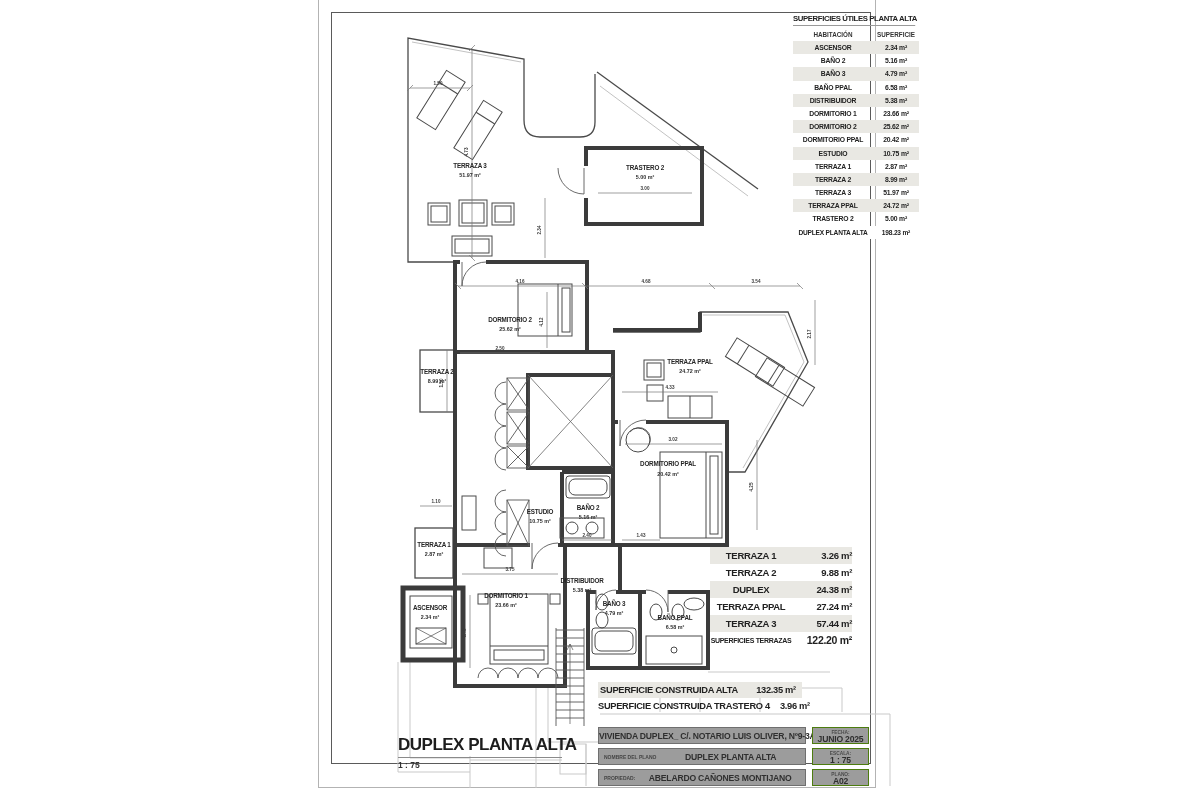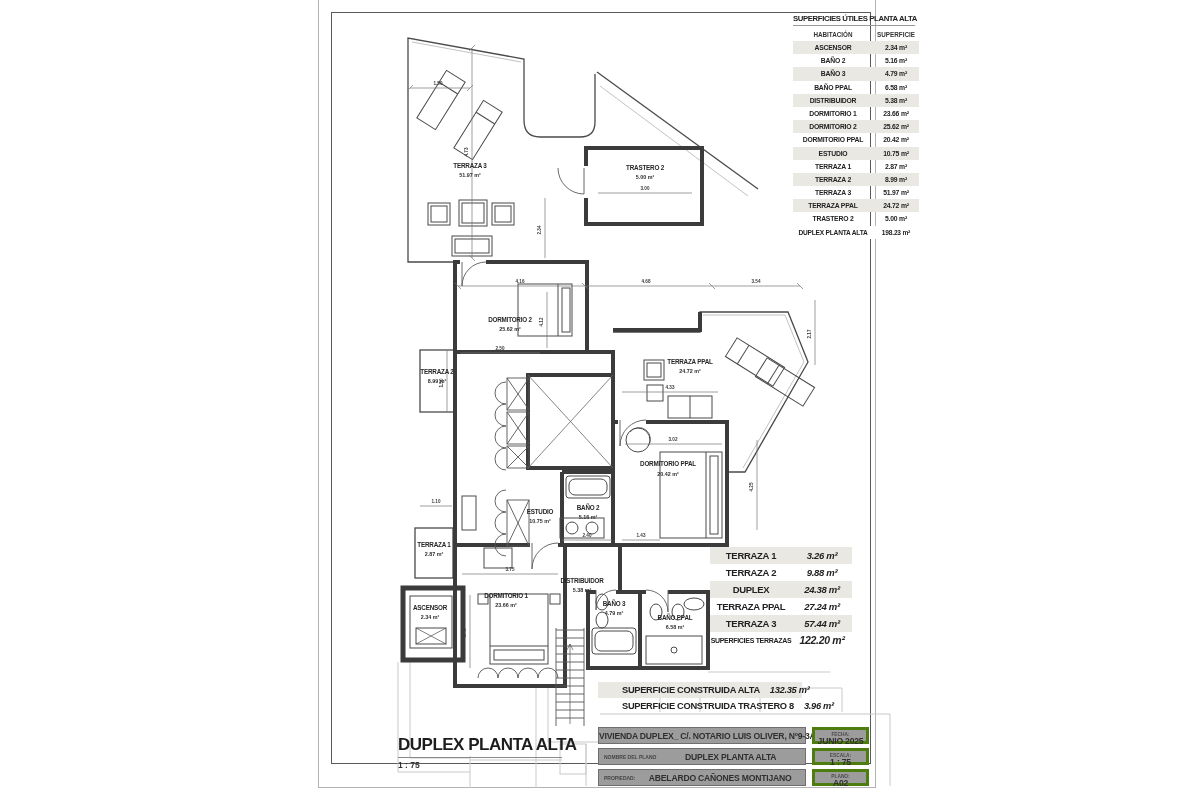--- a/index.html
+++ b/index.html
@@ -19,36 +19,36 @@
   .hdr-row .c2{width:46px;text-align:center;}
   .a-row{display:flex;height:13.2px;line-height:13.2px;font-size:6.8px;font-weight:bold;letter-spacing:-0.2px;}
   .a-row .c1{flex:1;text-align:center;white-space:nowrap;}
   .a-row .c2{width:46px;text-align:center;white-space:nowrap;}
   #areas-rows .a-row:nth-child(odd){background:#e9e8e3;}
   #areas-rows .a-row.total-row{background:#fff;font-size:6.6px;}
   
   #terraces-table{left:710px;top:547px;width:142px;}
   .t-row{display:flex;height:17px;line-height:17px;font-size:9.5px;font-weight:bold;letter-spacing:-0.3px;}
   .t-row .c1{flex:1;text-align:center;white-space:nowrap;}
-  .t-row .c2{width:60px;text-align:center;white-space:nowrap;font-style:italic;}
+  .t-row .c2{width:60px;text-align:right;white-space:nowrap;}
   #terraces-rows .t-row:nth-child(odd){background:#e9e8e3;}
   #terraces-rows .t-row.total-row{background:#fff;}
   #terraces-rows .total-row .c1{font-size:7px;}
   #terraces-rows .total-row .c2{font-size:10.5px;}
   
   #built-table{left:598px;top:682px;width:204px;}
   .b-row{display:flex;height:16px;line-height:16px;font-size:9.3px;font-weight:bold;letter-spacing:-0.3px;}
-  .b-row .c1{flex:1;text-align:center;padding-right:10px;white-space:nowrap;padding-left:24px;}
-  .b-row .c2{width:52px;text-align:left;white-space:nowrap;font-style:italic;}
+  .b-row .c1{flex:1;text-align:center;padding-right:10px;white-space:nowrap;}
+  .b-row .c2{width:52px;text-align:center;white-space:nowrap;}
   #built-rows .b-row:nth-child(odd){background:#e9e8e3;}
   
   .tb-bar{position:absolute;left:598px;width:208px;height:17px;background:#9c9c9c;border:1px solid #6f6f6f;box-sizing:border-box;color:#2f2f2f;display:flex;align-items:center;}
   .tb-bar .small-lab{font-size:5px;font-weight:bold;padding-left:5px;color:#454545;white-space:nowrap;}
   .tb-bar .big-val{flex:1;text-align:center;font-size:8.6px;font-weight:bold;letter-spacing:-0.2px;white-space:nowrap;}
-  .tb-box{position:absolute;left:812px;width:57px;height:17px;background:#9c9c9c;border:3px solid #4d7c0f;box-sizing:border-box;color:#2f2f2f;text-align:center;}
+  .tb-box{position:absolute;left:812px;width:57px;height:17px;background:#9c9c9c;border:1px solid #4d7c0f;box-sizing:border-box;color:#2f2f2f;text-align:center;}
   .tb-box .small-lab{font-size:4.8px;font-weight:bold;color:#4a4a4a;line-height:5px;margin-top:1.5px;}
   .tb-box .big-val{font-size:8.6px;font-weight:bold;line-height:9px;letter-spacing:-0.2px;white-space:nowrap;}
   
   #drawing-title{left:398px;top:735px;width:220px;}
   #drawing-title .dt-name{font-size:17px;font-weight:bold;letter-spacing:-0.5px;color:#1d1d1d;white-space:nowrap;}
   #drawing-title .dt-rule{width:164px;height:1px;background:#8a8a8a;margin-top:2px;}
   #drawing-title .dt-scale{font-size:8.5px;font-weight:bold;color:#333;margin-top:2px;}
   svg text{font-family:"Liberation Sans", sans-serif;}
   .room-name{font-size:6.3px;font-weight:bold;fill:#262626;text-anchor:middle;letter-spacing:-0.2px;}
   .room-area{font-size:5.4px;font-weight:bold;fill:#2e2e2e;text-anchor:middle;}
@@ -399,21 +399,21 @@
   </div>
 </div>
 
 <div class="abs" id="built-table">
   <div id="built-rows">
     <div class="b-row">
         <div class="c1">SUPERFICIE CONSTRUIDA ALTA</div>
         <div class="c2">132.35 m²</div>
       </div>
     <div class="b-row">
-        <div class="c1">SUPERFICIE CONSTRUIDA TRASTERO 8</div>
+        <div class="c1">SUPERFICIE CONSTRUIDA TRASTERO 4</div>
         <div class="c2">3.96 m²</div>
       </div>
   </div>
 </div>
 
 <div class="tb-bar" style="top:727px;">
   <div class="big-val">VIVIENDA DUPLEX_ C/. NOTARIO LUIS OLIVER, Nº9-3A_ MARBELLA</div>
 </div>
 <div class="tb-bar" style="top:748px;">
   <div class="small-lab">NOMBRE DEL PLANO</div>

